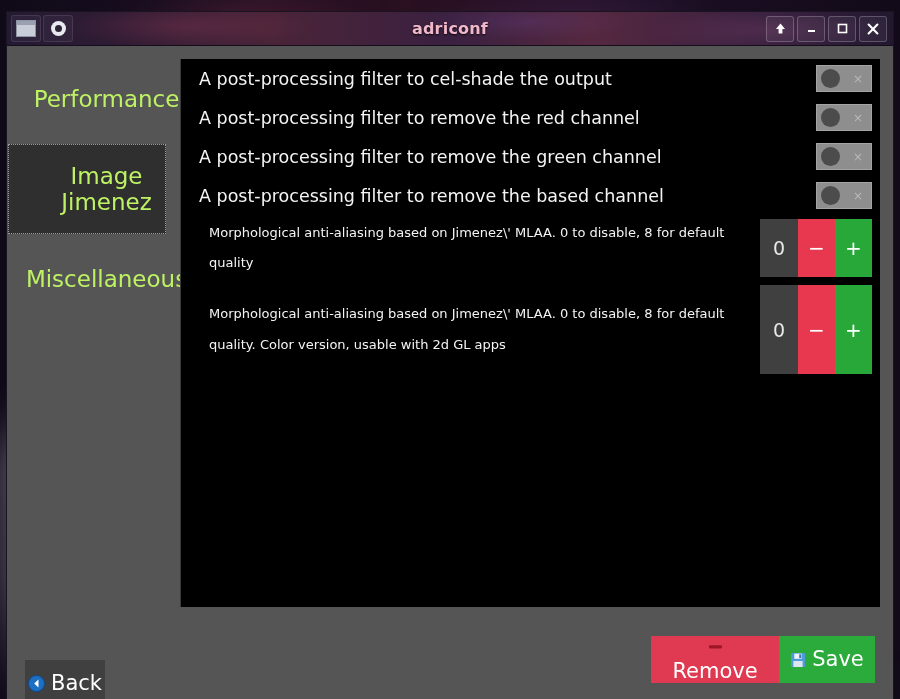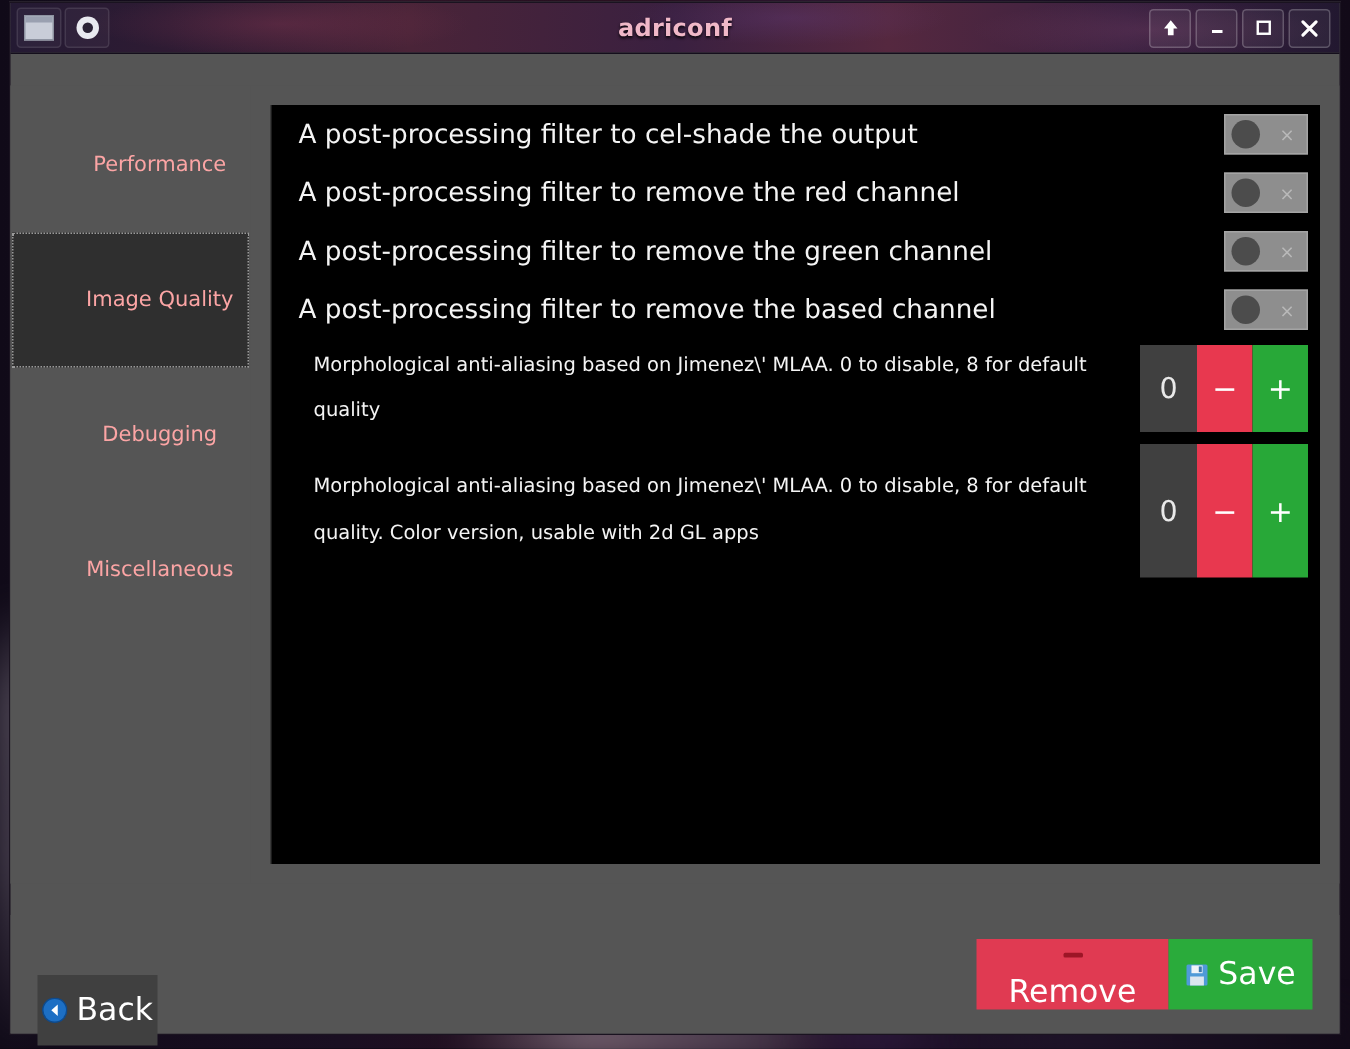--- a/index.html
+++ b/index.html
@@ -38,29 +38,28 @@
             background: linear-gradient(90deg, rgba(160,150,170,0) 0%, #b9b1bd 35%, #6d6476 80%, rgba(60,50,70,0) 100%); }
   #wall-e { left: 600px; top: 678px; width: 300px; height: 28px;
             background: linear-gradient(90deg, rgba(40,30,50,0) 0%, #241a30 40%, #110a18 100%); }
   #wall-f { left: 520px; top: 676px; width: 120px; height: 26px;
             background: linear-gradient(90deg, rgba(40,25,60,0) 0%, #3a2458 50%, rgba(30,18,44,0) 100%); }
 
   
   #window {
     position: absolute;
     left: 6px;
-    top: 1px;
+    top: 11px;
     width: 888px;
     height: 689px;
     background: #555555;
     border: 1px solid #1a1320;
     box-sizing: border-box;
     display: flex;
     flex-direction: column;
-    gap: 21px;
   }
 
   
   #titlebar {
     position: relative;
     height: 33px;
     flex: 0 0 33px;
     background:
       linear-gradient(90deg,#241a33 0%, #2e1b33 12%, #4a2438 30%, #3a2040 50%, #55283f 66%, #3b2141 84%, #221830 100%);
     display: flex;
@@ -154,22 +153,22 @@
     display: flex;
     flex-direction: column;
     padding-top: 8px;
     box-sizing: border-box;
   }
   .side-tab {
     height: 90px;
     display: flex;
     align-items: center;
     justify-content: center;
-    color: #fca5a5;
-    font-size: 14px;
+    color: #bef264;
+    font-size: 23px;
     box-sizing: border-box;
     border: 1px solid transparent;
     margin: 0 1px;
     text-align: center;
     padding-left: 39px;
   }
   .side-tab.selected {
     background: #2f2f2f;
     border: 1px dotted #9a9a9a;
   }
@@ -361,24 +360,21 @@
     </div>
   </div>
 
   <div id="body-area">
 
     <div id="sidebar">
       <div class="side-tab">
         <span>Performance</span>
       </div>
       <div class="side-tab selected">
-        <span>Image Quality</span>
-      </div>
-      <div class="side-tab">
-        <span>Debugging</span>
+        <span>Image Jimenez</span>
       </div>
       <div class="side-tab">
         <span>Miscellaneous</span>
       </div>
     </div>
 
     <div id="content">
 
       <div class="row toggle-row">
         <div class="desc">A post-processing filter to cel-shade the output</div>

